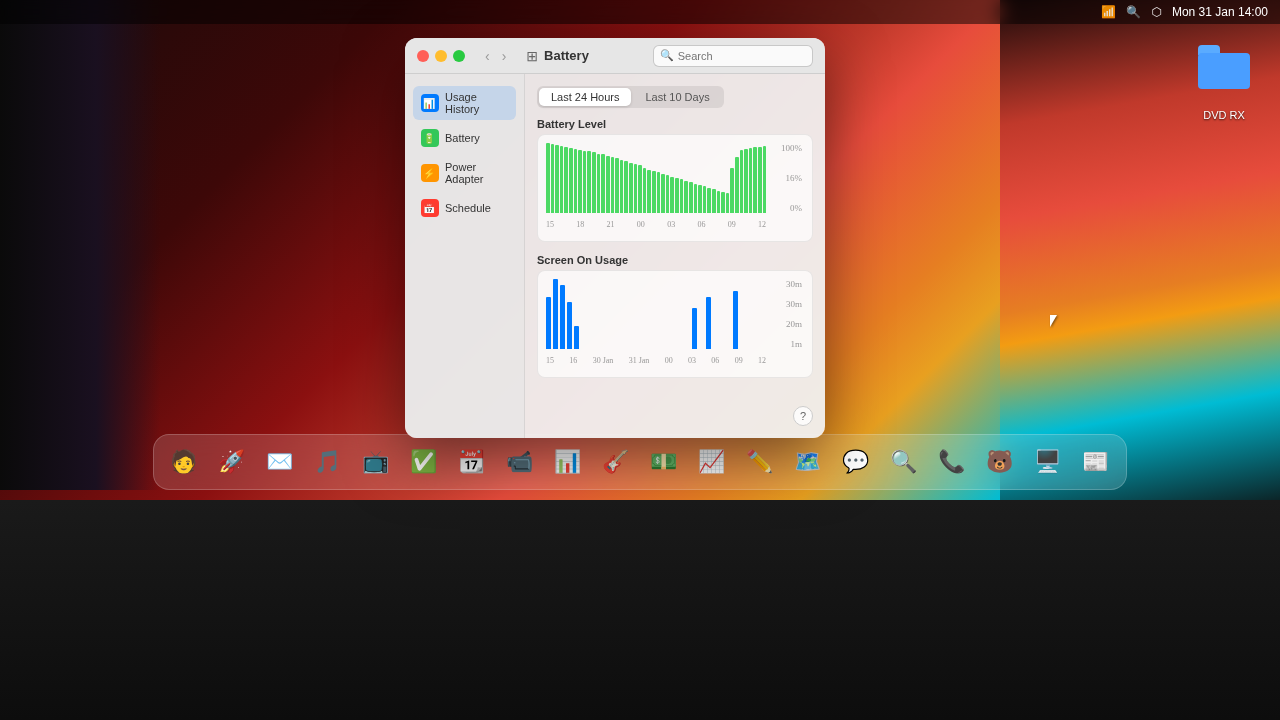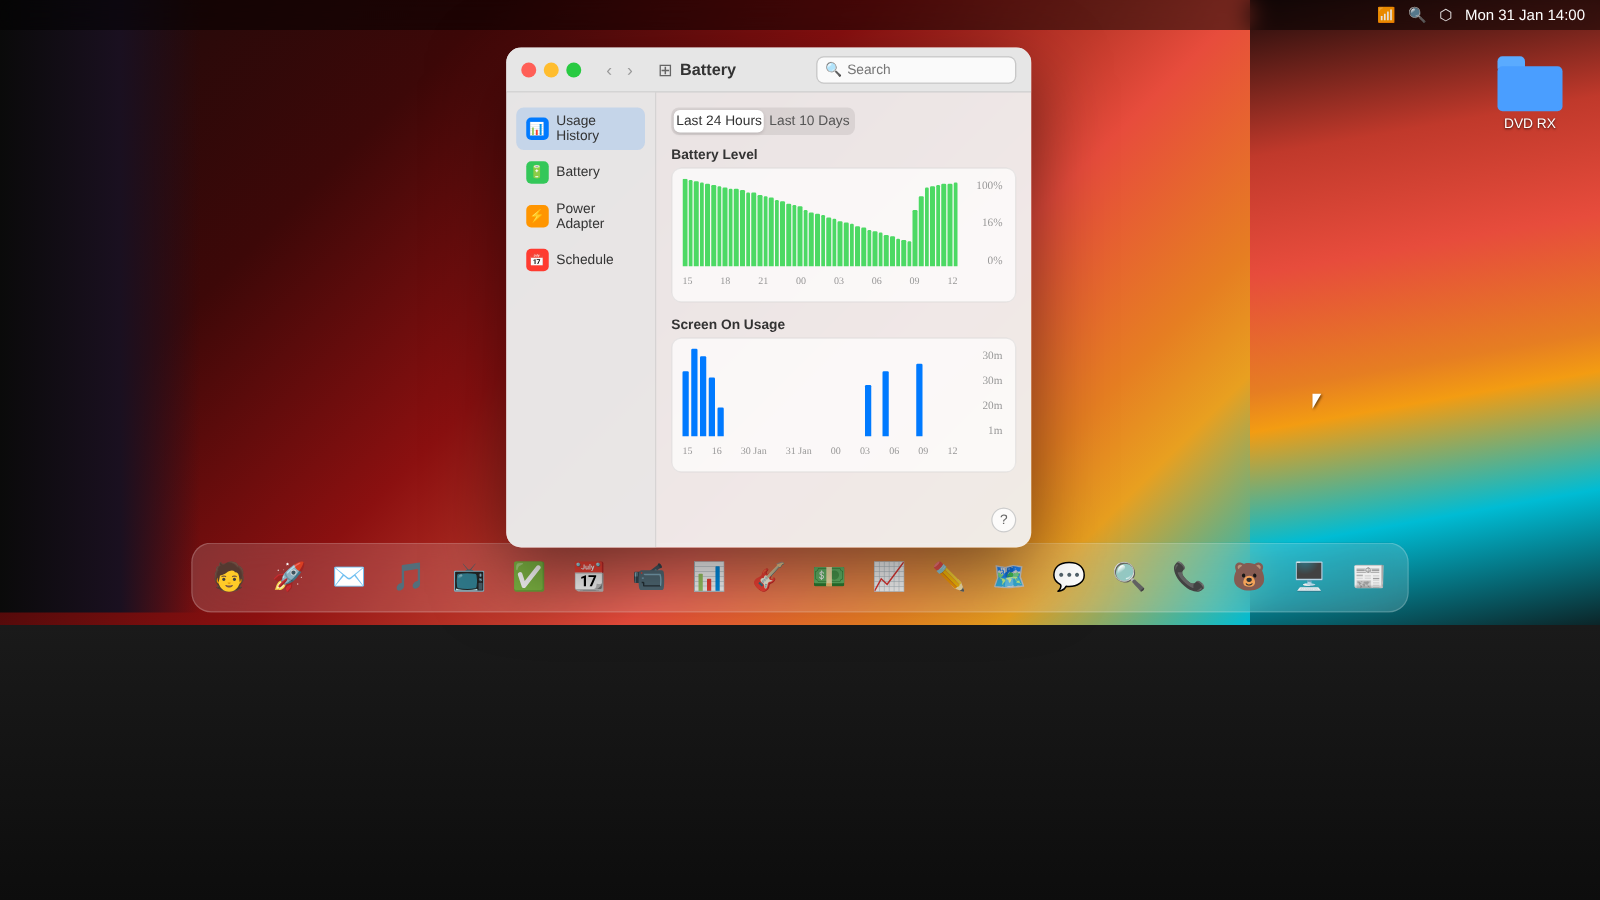--- a/index.html
+++ b/index.html
@@ -319,21 +319,21 @@
       display: flex;
       gap: 2px;
       background: rgba(0,0,0,0.08);
       border-radius: 6px;
       padding: 2px;
       margin-bottom: 10px;
       width: fit-content;
     }
 
     .time-tab {
-      padding: 3px 2px;
+      padding: 3px 12px;
       border-radius: 5px;
       font-size: 11px;
       cursor: pointer;
       color: #555;
     }
 
     .time-tab.active {
       background: white;
       color: #333;
       font-weight: 500;
@@ -464,21 +464,21 @@
     }
 
     
     .desktop-icon {
       position: absolute;
       top: 45px;
       right: 30px;
       display: flex;
       flex-direction: column;
       align-items: center;
-      gap: 4px;
+      gap: 20px;
       z-index: 5;
     }
 
     .folder-icon {
       width: 52px;
       height: 44px;
       position: relative;
     }
 
     .folder-body {

